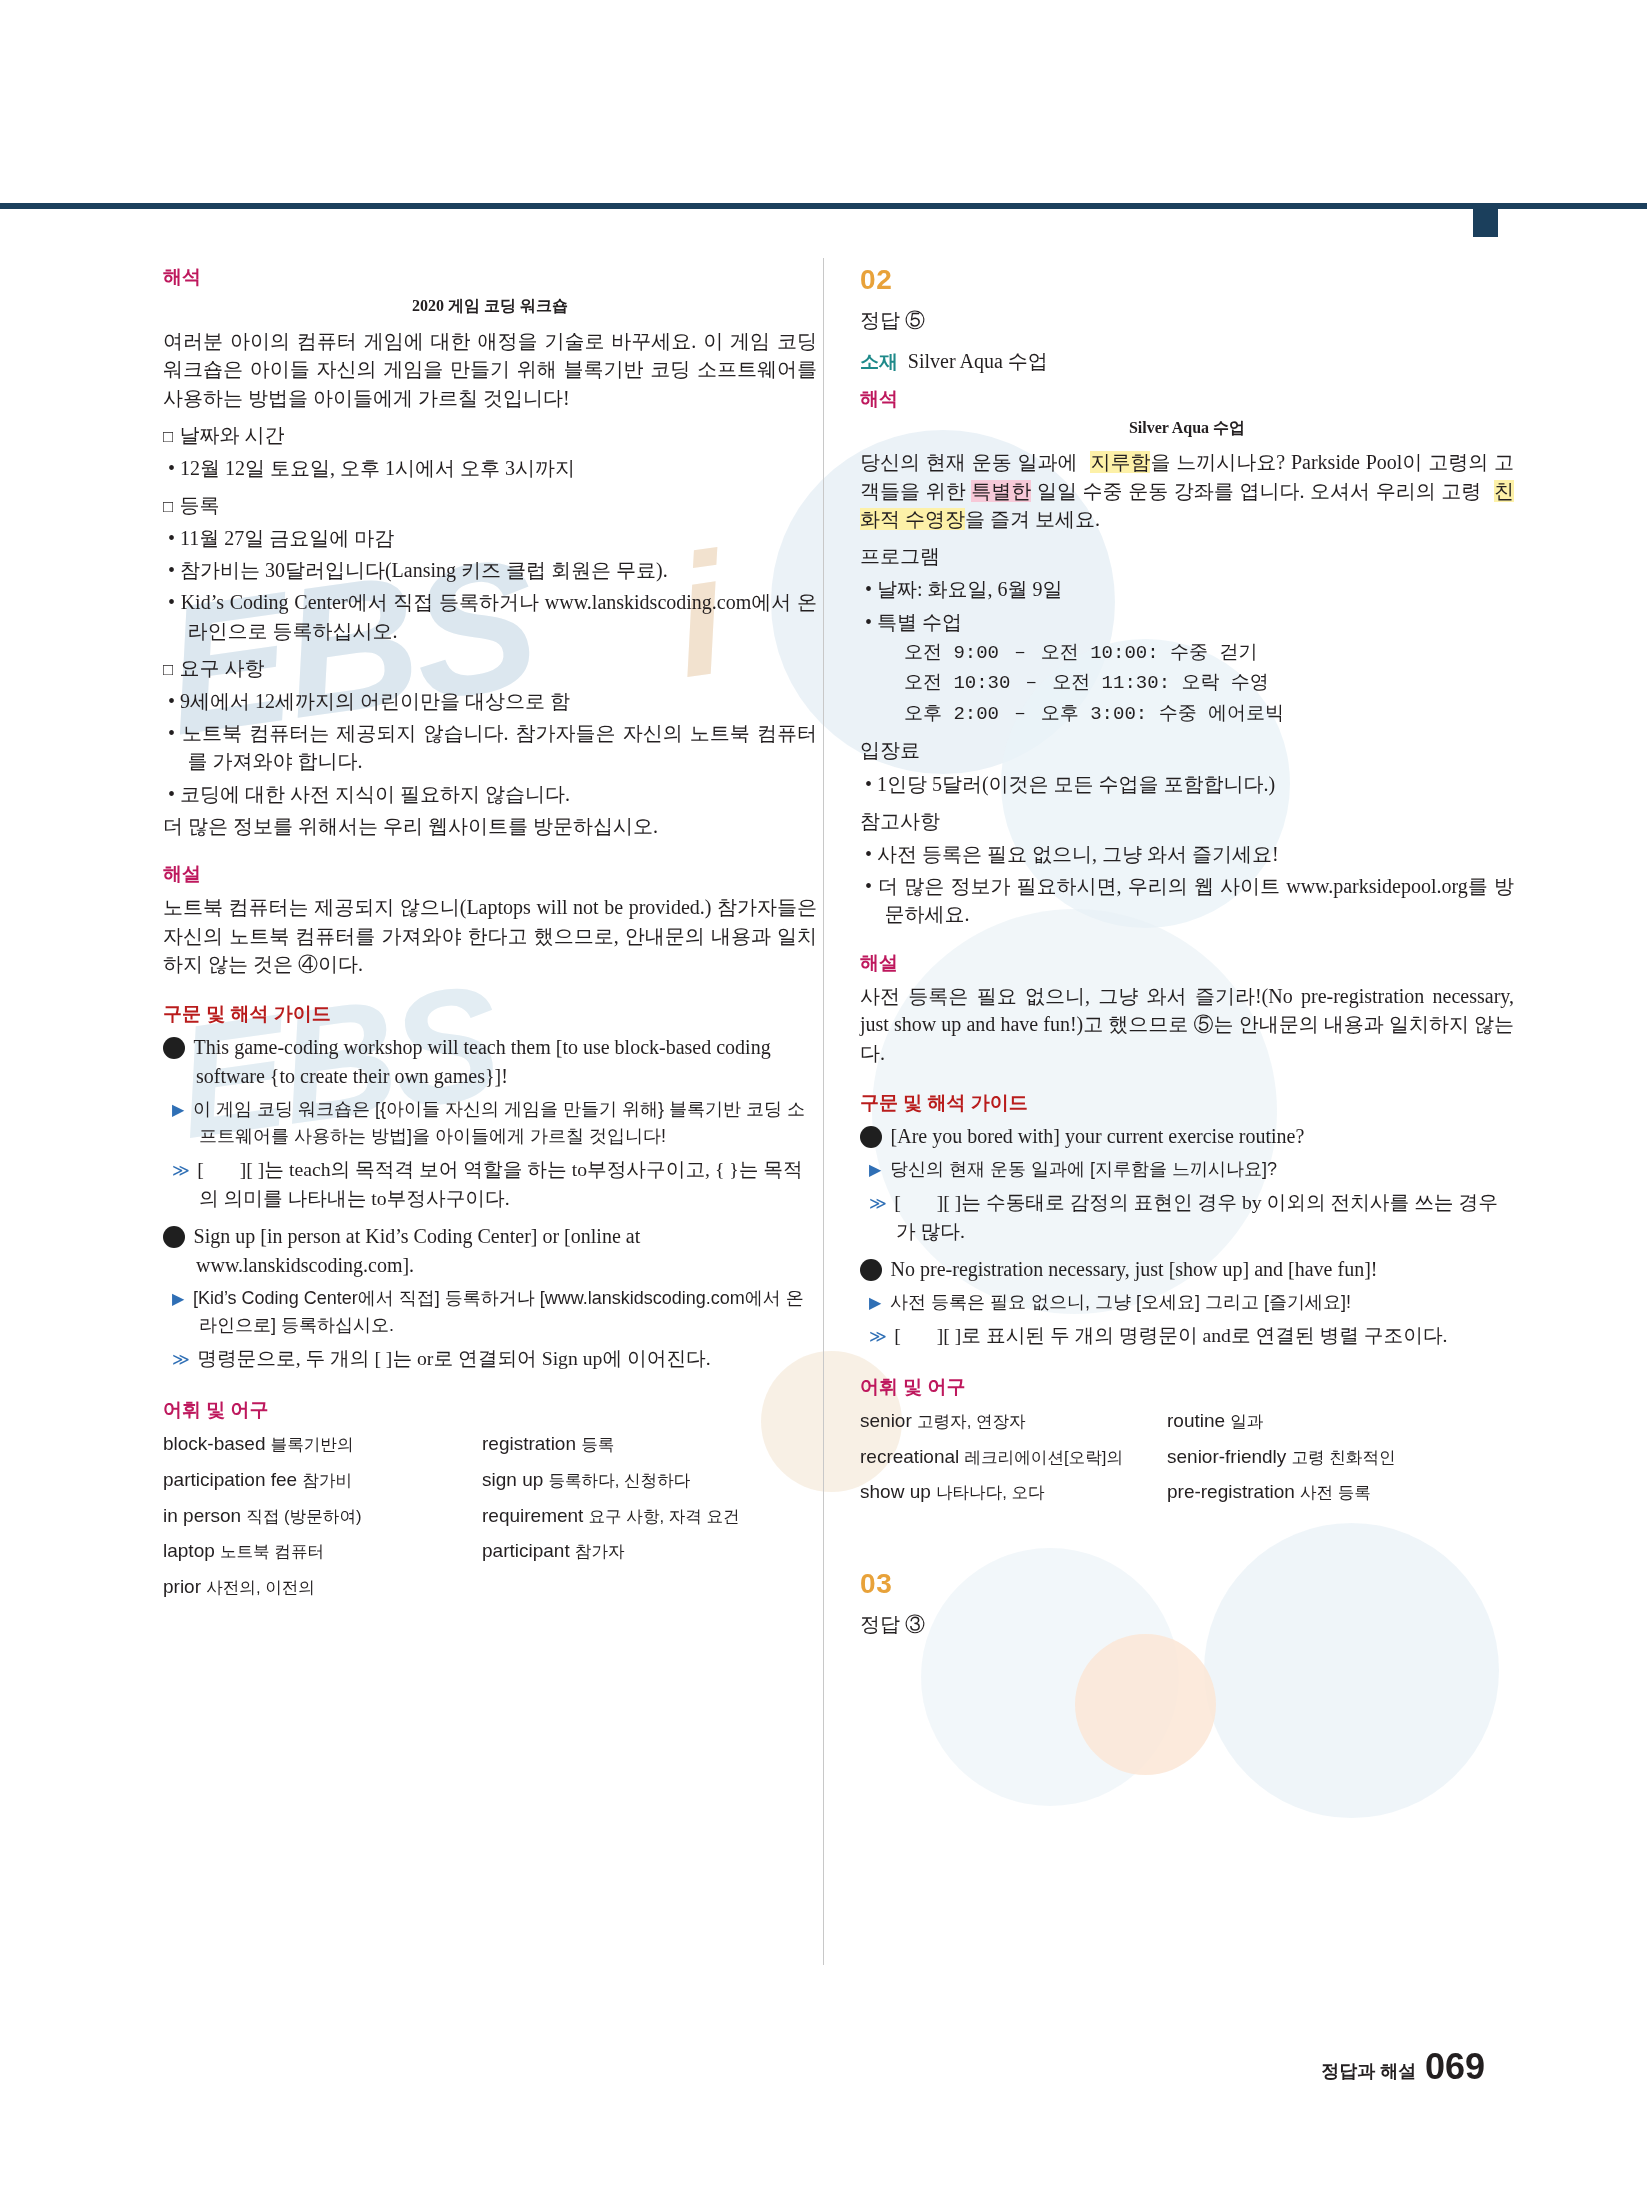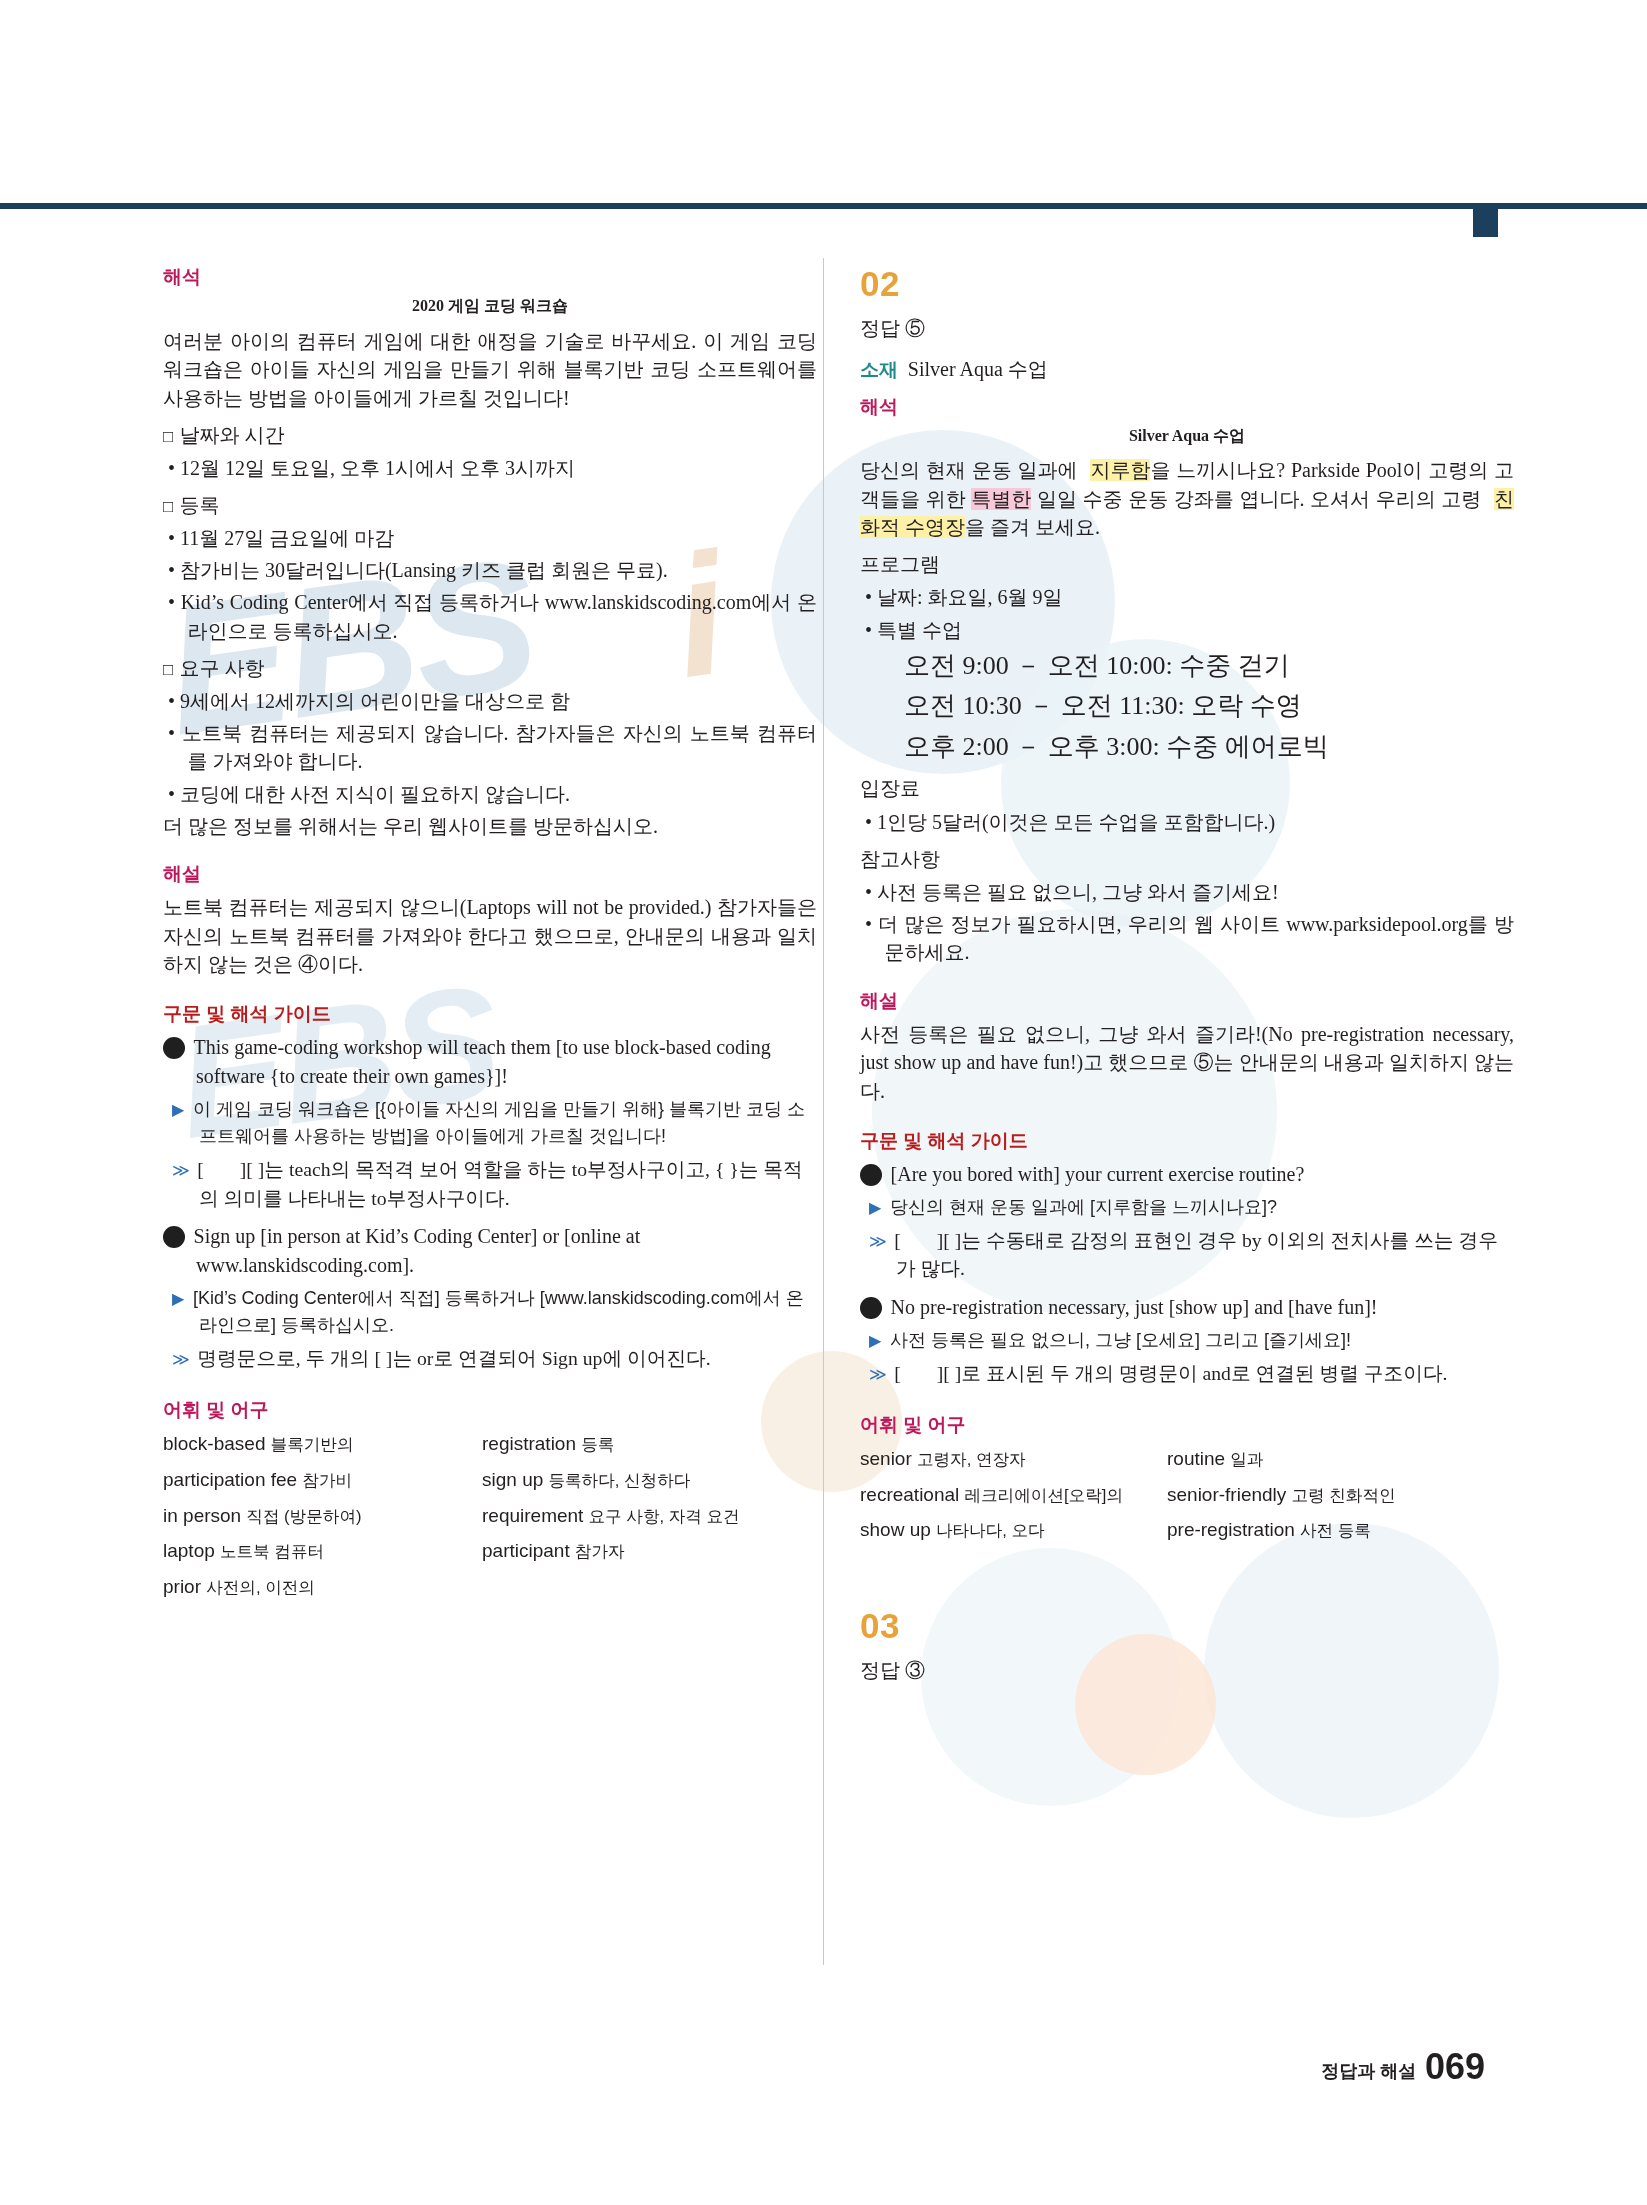--- a/index.html
+++ b/index.html
@@ -63,21 +63,21 @@
     font-family:"Liberation Sans", sans-serif;
     font-weight:bold;
     font-size:19px;
     color:#be185d;
     margin:0 0 6.1px 0;
   }
   .sect-label.blue { color:#b91c1c; }
   .qnum {
     font-family:"Liberation Sans", sans-serif;
     font-weight:bold;
-    font-size:35px;
+    font-size:28px;
     color:#e8a23a;
     letter-spacing:0.6px;
     margin:0 0 11px 0;
   }
   .answer-line {
     font-size:20px;
     margin:0 0 13.5px 0;
   }
   .answer-line .lbl { }
   .topic-line {
@@ -109,24 +109,25 @@
   .sq { font-size:17px; margin-right:6.1px; }
   .bullet-line {
     font-size:20px;
     line-height:1.42;
     margin:0 0 3.7px 0;
     padding-left:24.6px;
     text-indent:-19.7px;
     text-align:justify;
   }
   .sub-line {
-    font-size:26px;
+    font-size:19px;
     line-height:1.42;
     margin:0 0 3.7px 0;
     padding-left:44px;
+    font-family:Liberation Mono, monospace;
   }
   .head-line {
     font-size:20px;
     line-height:1.42;
     margin:8.6px 0 4.9px 0;
   }
 
   
   .hl-yellow { background:#fdf1a8;margin-left:7px; }
   .hl-pink   { background:#f7c9d8; }

